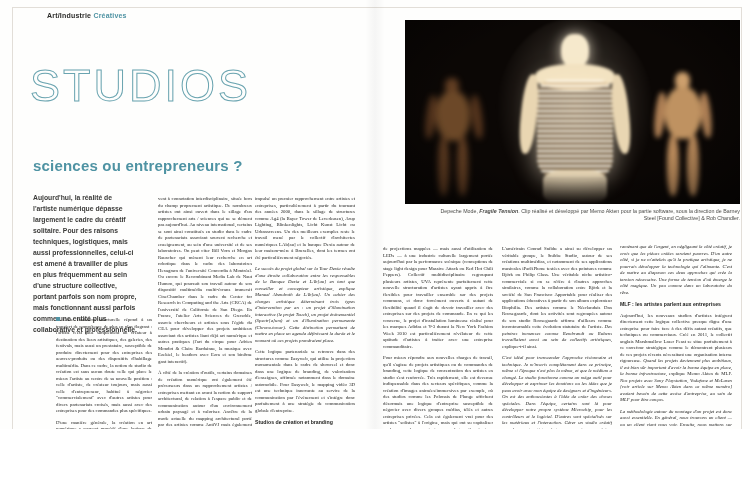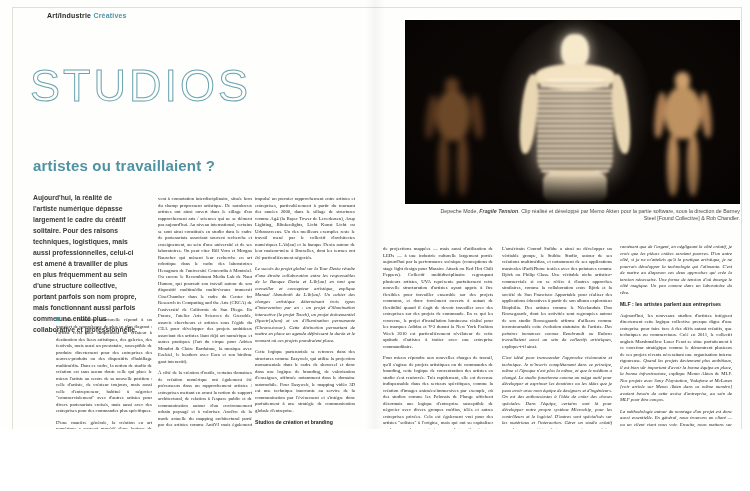--- a/index.html
+++ b/index.html
@@ -108,21 +108,21 @@
   <div class="edge right"></div>
   <div class="gutter"></div>
 
   <div class="kicker">
     <span>Art/Industrie</span><span> </span><span class="topic">Créatives</span>
   </div>
 
   <div class="big-title">
     <div>STUDIOS</div>
   </div>
-  <div class="subtitle">artistes ou travaillaient ?</div>
+  <div class="subtitle">sciences ou entrepreneurs ?</div>
 
   <div class="standfirst">Aujourd'hui, la réalité de l'artiste numérique dépasse largement le cadre du créatif solitaire. Pour des raisons techniques, logistiques, mais aussi professionnelles, celui-ci est amené à travailler de plus en plus fréquemment au sein d'une structure collective, portant parfois son nom propre, mais fonctionnant aussi parfois comme une entité plus collaborative et professionnelle.</div>
 
   <div class="col lp-col1">
     <p><span class="bullet"></span><span>Cette évolution structurelle répond à un transfert de compétence de plus en plus flagrant : l'artiste n'est plus simplement un créateur à destination des lieux artistiques, des galeries, des festivals, mais aussi un prestataire, susceptible de produire directement pour des entreprises des œuvres-produits ou des dispositifs d'habillage multimédia. Dans ce cadre, la notion de studio de création est sans aucun doute celle qui place le mieux l'artiste au centre de sa nouvelle position : celle d'artiste, de créateur toujours, mais aussi celle d'entrepreneur, habitué à négocier "commercialement" avec d'autres artistes pour divers partenariats croisés, mais aussi avec des entreprises pour des commandes plus spécifiques.</span></p>
     <p>D'une manière générale, la création en art numérique a souvent procédé d'une logique de réseau et de collaboration collective, sou-</p>
   </div>
 
   <div class="col lp-col2">
     <p>vent à connotation interdisciplinaire, située hors du champ proprement artistique. De nombreux artistes ont ainsi ouvert dans le sillage d'un rapprochement arts / sciences qui ne se dément pas aujourd'hui. Au niveau international, certains se sont ainsi constitués en studio dans le cadre de partenariats associant souvent recherche et enseignement, au sein d'une université et de ses laboratoires. On peut citer Bill Vorn et Morgan Rauscher qui mènent leur recherche en art robotique dans le cadre des laboratoires Hexagram de l'université Concordia à Montréal. Ou encore le Recombinant Media Lab de Naut Humon, qui poursuit son travail autour de son dispositif multimédia multi-écrans immersif CineChamber dans le cadre du Center for Research in Computing and the Arts (CRCA) de l'université de Californie de San Diego. En France, l'atelier Arts Sciences de Grenoble, associe chercheurs et artistes sous l'égide du CEA pour développer des projets ambitieux associant des artistes liant déjà art numérique et autres pratiques (l'art du cirque pour Adrien Mondot &amp; Claire Bardainne, la musique avec Ezekiel, le beatbox avec Ezra et son binôme gant interactif).</p>

